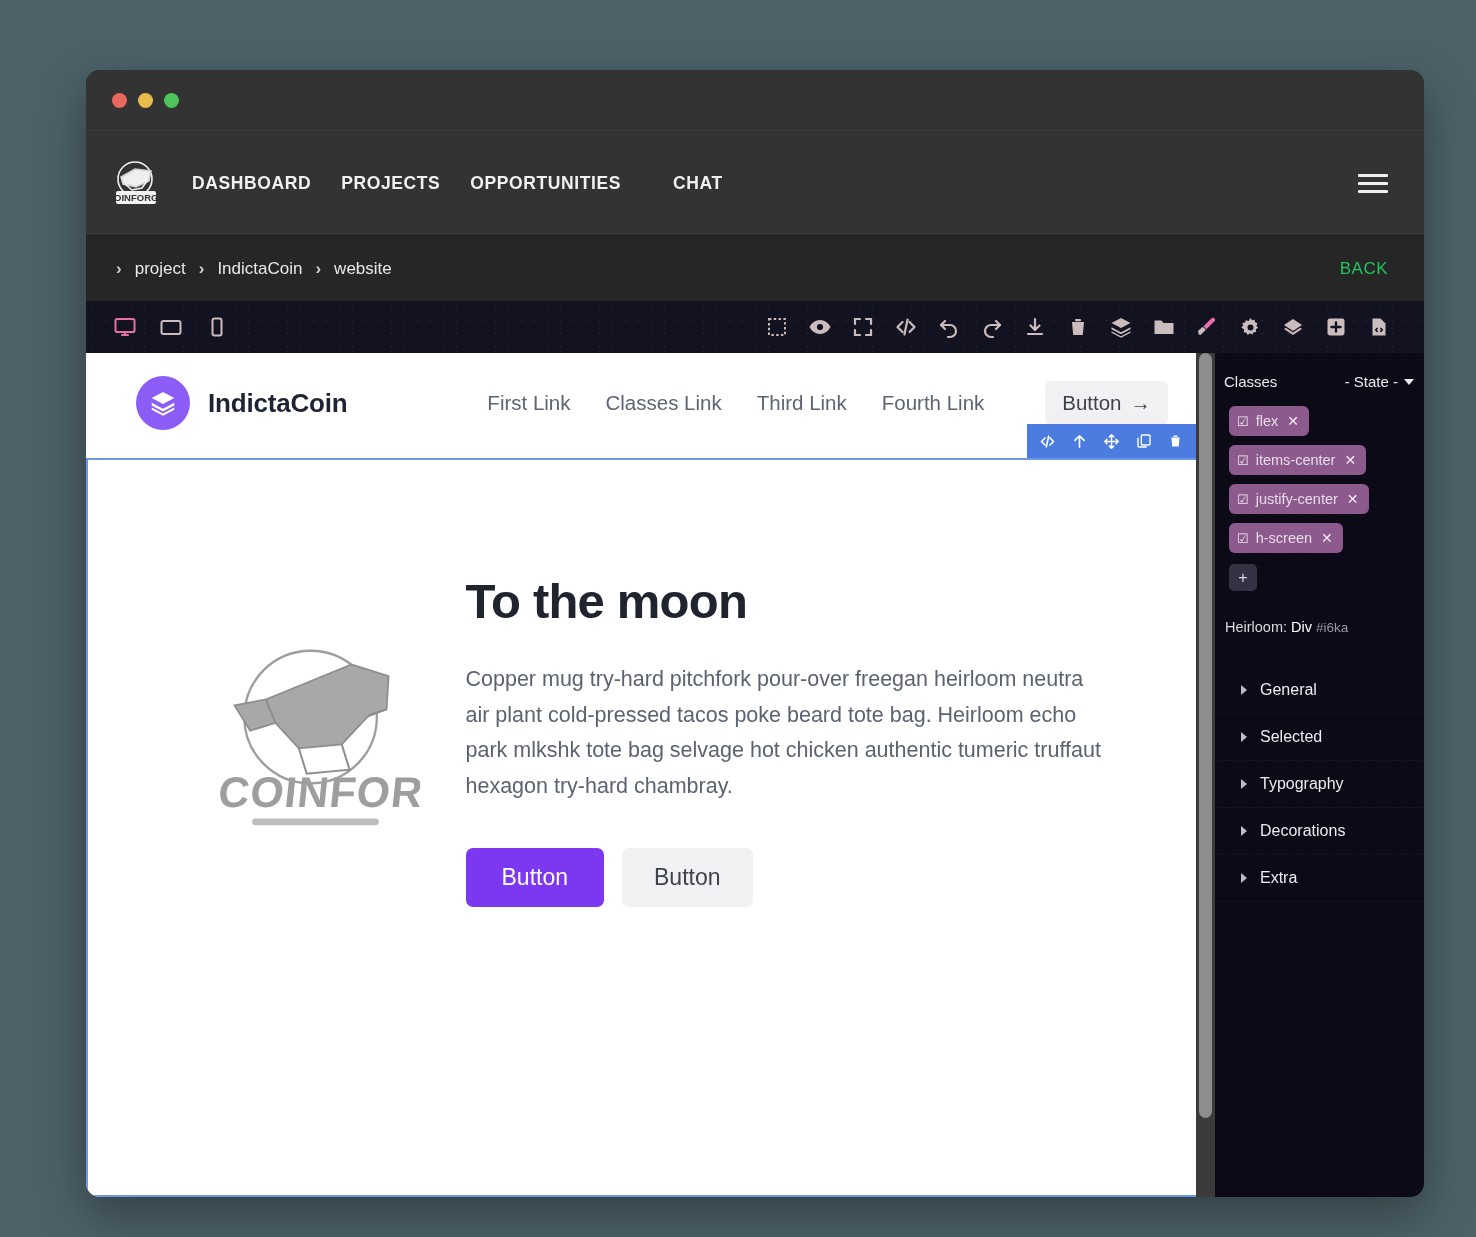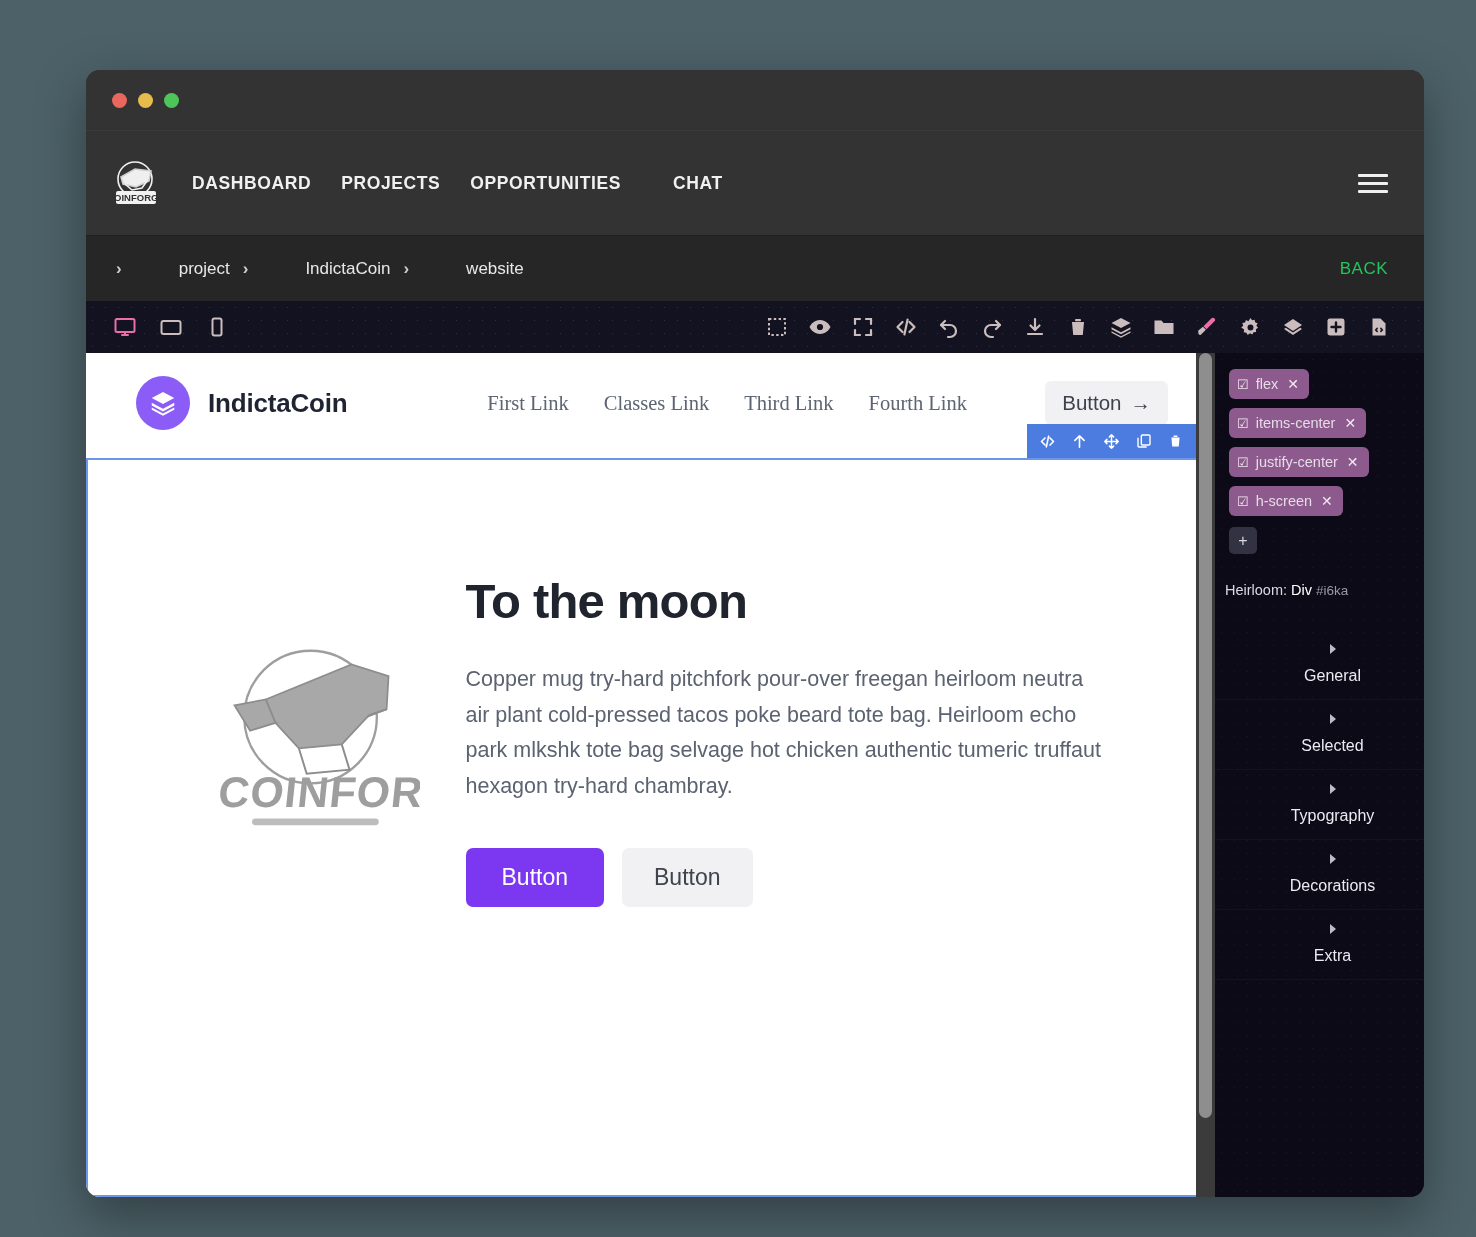--- a/index.html
+++ b/index.html
@@ -55,21 +55,21 @@
 
   
   .crumbbar {
     height: 66px; background: #262626;
     display: flex; align-items: center; padding: 0 36px 0 30px;
     border-top: 1px solid #1f1f1f;
   }
   .crumbs { display: flex; align-items: center; gap: 13px; }
   .crumb-chev { color: #cfcfcf; font-size: 17px; font-weight: bold; line-height: 1; }
   .crumb {
-    color: #e8e8e8; font-size: 17px; cursor: pointer; white-space: nowrap; margin-left: 44px;
+    color: #e8e8e8; font-size: 17px; cursor: pointer; white-space: nowrap;
   }
   .back-btn {
     margin-left: auto; color: #22c55e; font-size: 17px;
     font-weight: normal; letter-spacing: .5px; cursor: pointer;
   }
 
   
   .toolbar {
     height: 52px;
     background:
@@ -106,21 +106,21 @@
     position: relative;
   }
   .site-brand { display: flex; align-items: center; gap: 18px; }
   .site-logo {
     width: 54px; height: 54px; border-radius: 50%; background: #8b5cf6;
     display: flex; align-items: center; justify-content: center;
   }
   .site-brand-name {
     font-size: 26px; font-weight: bold; color: #1f2433; letter-spacing: -.2px;
   }
-  .site-links { display: flex; align-items: center; gap: 35px; margin-left: 140px; font-family: Liberation Serif, serif; }
+  .site-links { display: flex; align-items: center; gap: 35px; margin-left: 140px; }
   .site-link { font-size: 20.5px; color: #5d6472; cursor: pointer; white-space: nowrap; }
   .site-btn-nav {
     margin-left: auto; background: #f1f1f3; border-radius: 6px;
     padding: 10px 17px; font-size: 20.5px; color: #3e424d;
     display: flex; align-items: center; gap: 9px; cursor: pointer;
   }
 
   
   .sel-toolbar {
     position: absolute; right: 0px; top: 71px;
@@ -202,21 +202,20 @@
   .selected-line {
     padding: 28px 0 0 10px; color: #d9d9e2; font-size: 14.5px;
   }
   .selected-line .sl-tag { color: #ffffff; margin-top: 17px; }
   .selected-line .sl-id { color: #9a98a8; font-size: 13.5px; }
   .sections { margin-top: 32px; }
   .section-row {
     display: flex; align-items: center; gap: 13px;
     padding: 14px 0 14px 26px; cursor: pointer;
     border-bottom: 1px solid rgba(255,255,255,.035);
-    flex-direction: column;
   }
   .sec-arrow {
     width: 0; height: 0; border-top: 5px solid transparent;
     border-bottom: 5px solid transparent; border-left: 6px solid #bdbdc8;
   }
   .sec-label { color: #eceaf2; font-size: 16px; }
 </style>
 </head>
 <body>
 
@@ -465,20 +464,27 @@
           </div>
         </div>
       </div>
     </div>
 
     <div class="scrollbar-track">
       <div class="scrollbar-thumb"></div>
     </div>
 
     <div class="style-panel">
+      <div class="sp-head">
+        <span class="sp-head-title">Classes</span>
+        <span class="sp-state">
+          <span>- State -</span>
+          <span class="sp-caret"></span>
+        </span>
+      </div>
 
       <div class="chips">
         <div class="chip">
           <span class="chip-check">☑</span>
           <span>flex</span>
           <span class="chip-x">✕</span>
         </div>
         <div class="chip">
           <span class="chip-check">☑</span>
           <span>items-center</span>

